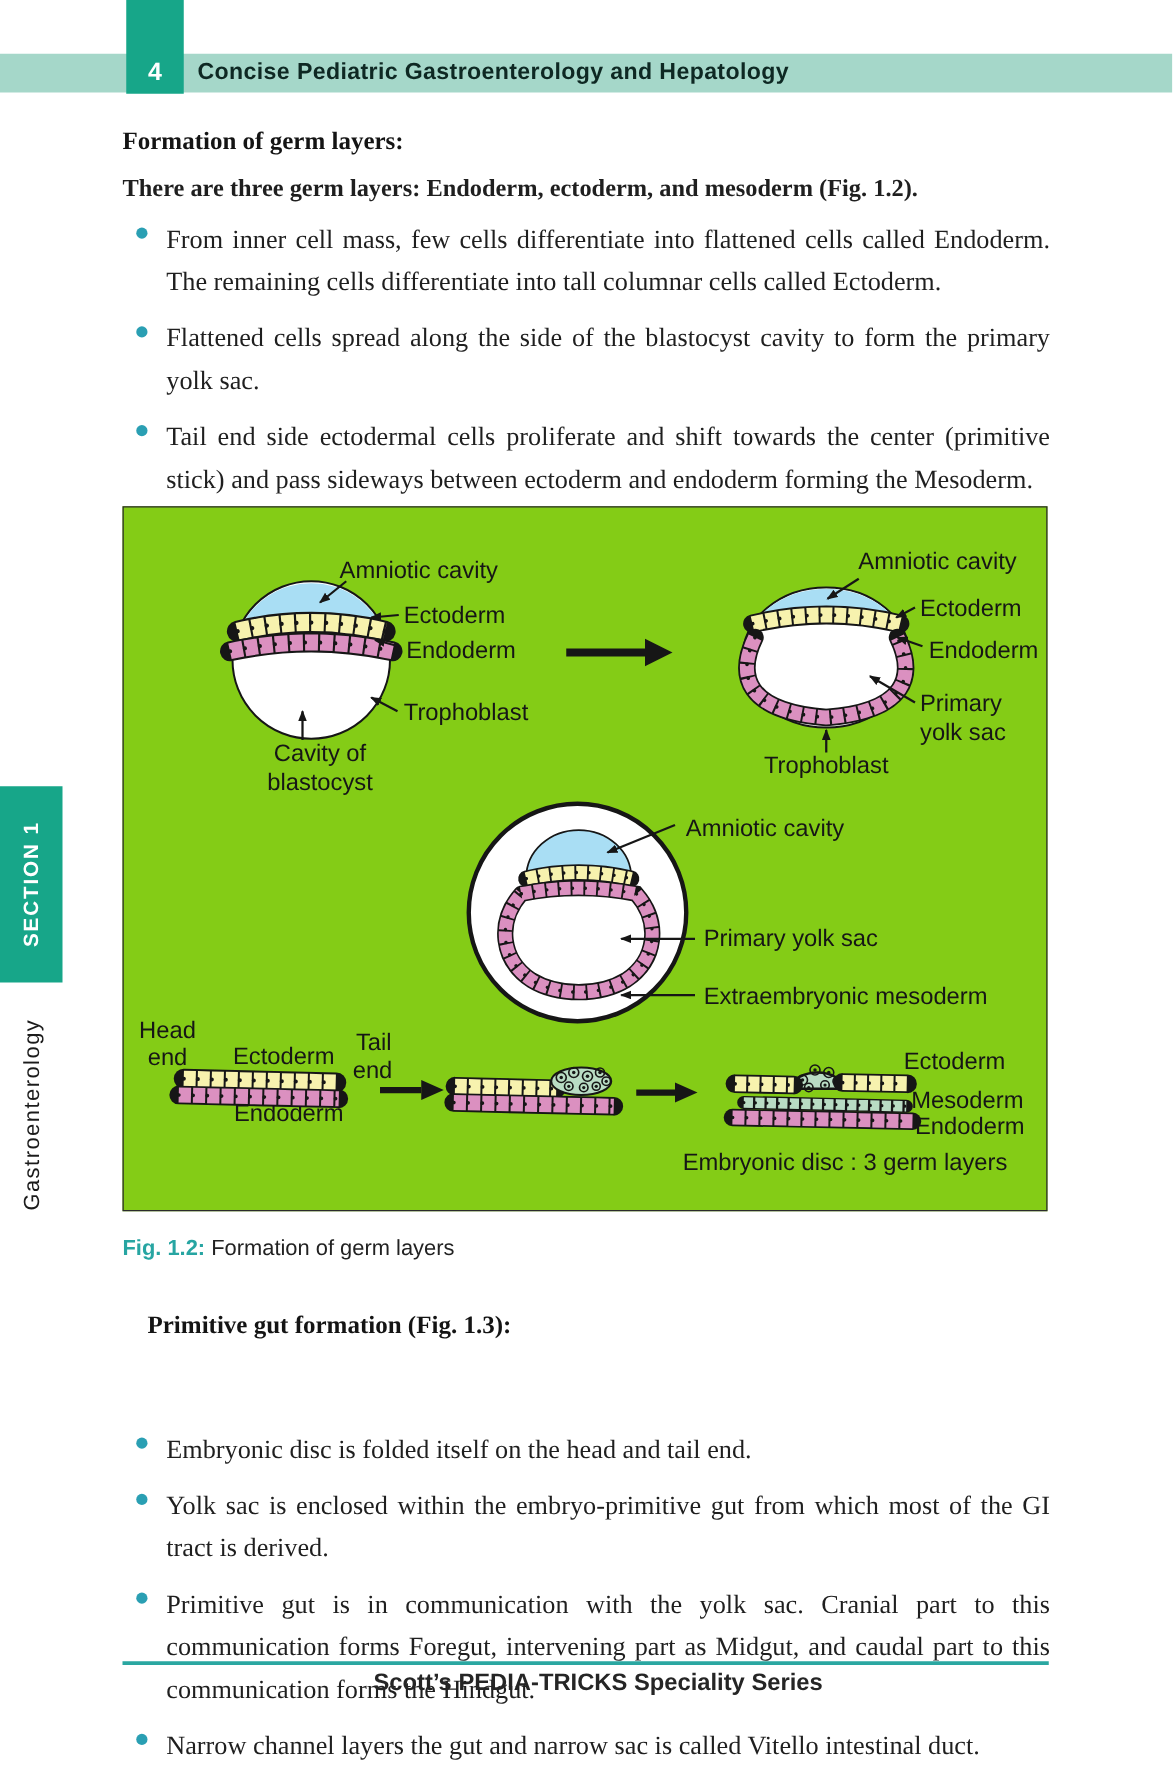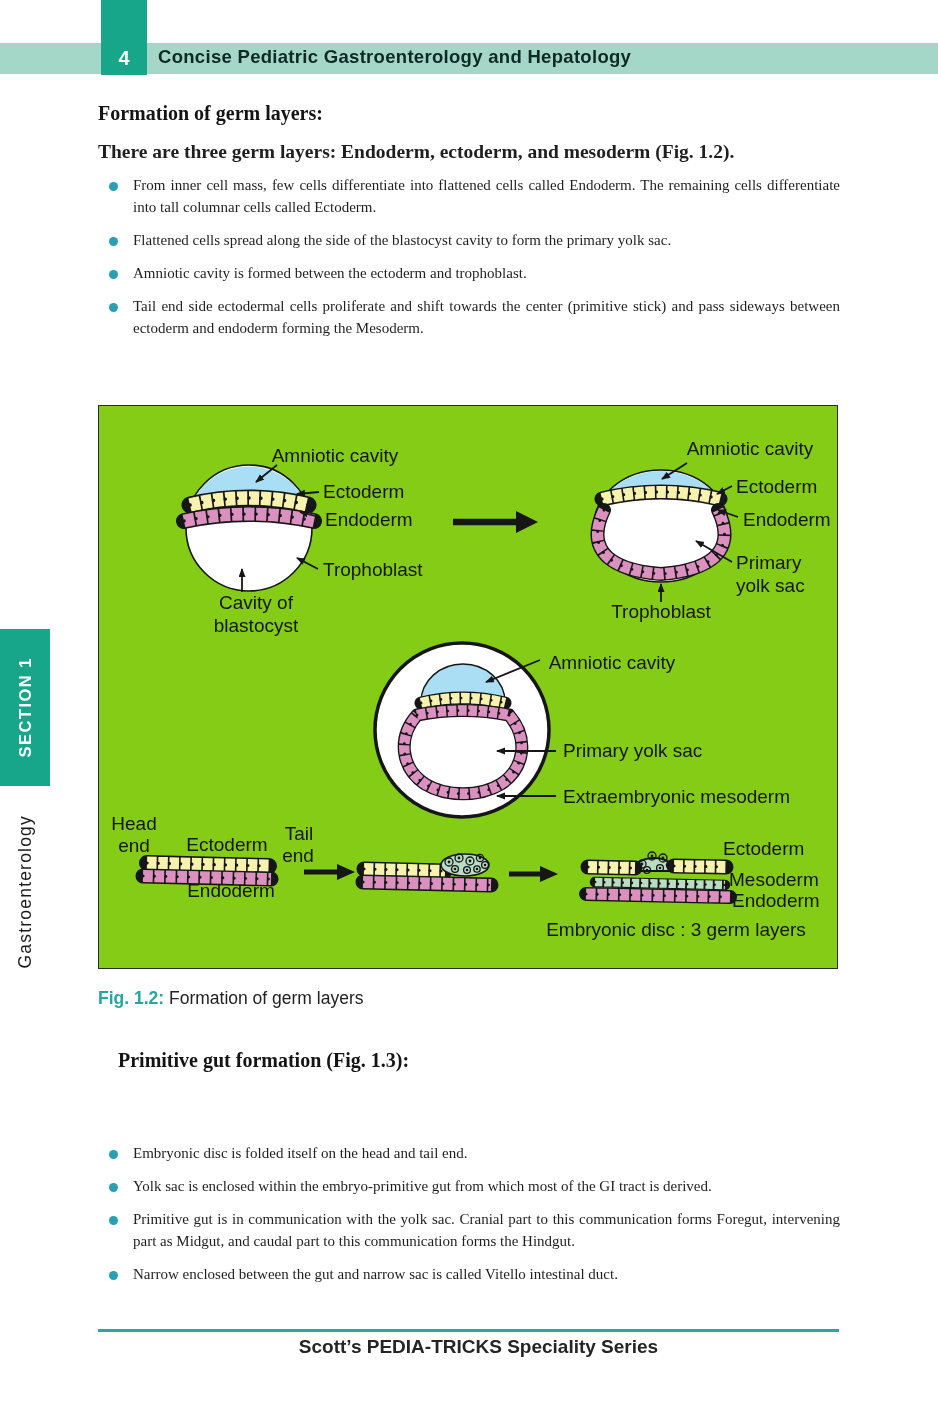--- a/index.html
+++ b/index.html
@@ -23,22 +23,22 @@
        letter-spacing:1.5px;color:#ffffff;}
   .gastro{position:absolute;left:0;top:792px;width:50px;height:200px;
        display:flex;align-items:center;justify-content:center;}
   .gastro .vtext{font-family:"Liberation Sans",sans-serif;font-size:17.5px;letter-spacing:1.2px;color:#1b1b1b;}
 
   
   .content{position:absolute;left:98px;width:742px;}
   h1.head{font-size:20px;font-weight:700;color:#141414;margin:0;}
   .intro{font-size:19.5px;margin:0;}
   ul.blt{list-style:none;margin:0;padding:0;}
-  ul.blt li{position:relative;padding-left:35px;margin-bottom:11px;font-size:15px;
-       line-height:22px;text-align:justify;}
+  ul.blt li{position:relative;padding-left:35px;margin-bottom:11px;font-size:21px;
+       line-height:34px;text-align:justify;}
   ul.blt li::before{content:"";position:absolute;left:11px;top:8px;width:9px;height:9px;
        border-radius:50%;background:#2a9fb3;}
 
   
   .figbox{position:absolute;left:98px;top:405px;width:738px;height:562px;border:1.7px solid #2b2b2b;background:#84cc16;}
   .figcap{position:absolute;left:98px;top:988px;font-family:"Liberation Sans",sans-serif;font-size:17.5px;color:#222;}
   .figcap b{color:#27a5a2;font-weight:700;}
   svg text{font-family:"Liberation Sans",sans-serif;font-size:19px;fill:#161616;}
 
   
@@ -63,21 +63,20 @@
   <div class="gastro">
     <span class="vtext">Gastroenterology</span>
   </div>
 
   <h1 class="head content" style="top:102px;font-family:Liberation Serif, serif;">Formation of germ layers:</h1>
   <p class="intro content" style="top:141px;font-weight:bold;">There are three germ layers: Endoderm, ectoderm, and mesoderm (Fig. 1.2).</p>
 
   <ul class="blt content" style="top:174px;">
     <li>From inner cell mass, few cells differentiate into flattened cells called Endoderm. The remaining cells differentiate into tall columnar cells called Ectoderm.</li>
     <li>Flattened cells spread along the side of the blastocyst cavity to form the primary yolk sac.</li>
-    <li>Amniotic cavity is formed between the ectoderm and trophoblast.</li>
     <li>Tail end side ectodermal cells proliferate and shift towards the center (primitive stick) and pass sideways between ectoderm and endoderm forming the Mesoderm.</li>
   </ul>
 
   <div class="figbox">
   <svg width="738" height="562" viewBox="0 0 738 562">
     <defs>
       <marker id="ah" markerWidth="11" markerHeight="9" refX="8" refY="3.5" orient="auto" markerUnits="userSpaceOnUse">
         <path d="M0,0 L9,3.5 L0,7 Z" fill="#161616"></path>
       </marker>
 
@@ -257,19 +256,19 @@
   </div>
 
   <div class="figcap"><b>Fig. 1.2:</b><span> Formation of germ layers</span></div>
 
   <h1 class="head content" style="top:1049px;margin-left:20px;">Primitive gut formation (Fig. 1.3):</h1>
 
   <ul class="blt content" style="top:1142px;">
     <li>Embryonic disc is folded itself on the head and tail end.</li>
     <li>Yolk sac is enclosed within the embryo-primitive gut from which most of the GI tract is derived.</li>
     <li>Primitive gut is in communication with the yolk sac. Cranial part to this communication forms Foregut, intervening part as Midgut, and caudal part to this communication forms the Hindgut.</li>
-    <li>Narrow enclosed between the gut and narrow sac is called Vitello intestinal duct.</li>
+    <li>Narrow channel layers the gut and narrow sac is called Vitello intestinal duct.</li>
   </ul>
 
   <div class="foot-rule"></div>
   <div class="foot-text">Scott’s PEDIA-TRICKS Speciality Series</div>
 
 </div>
 
 </body></html>

